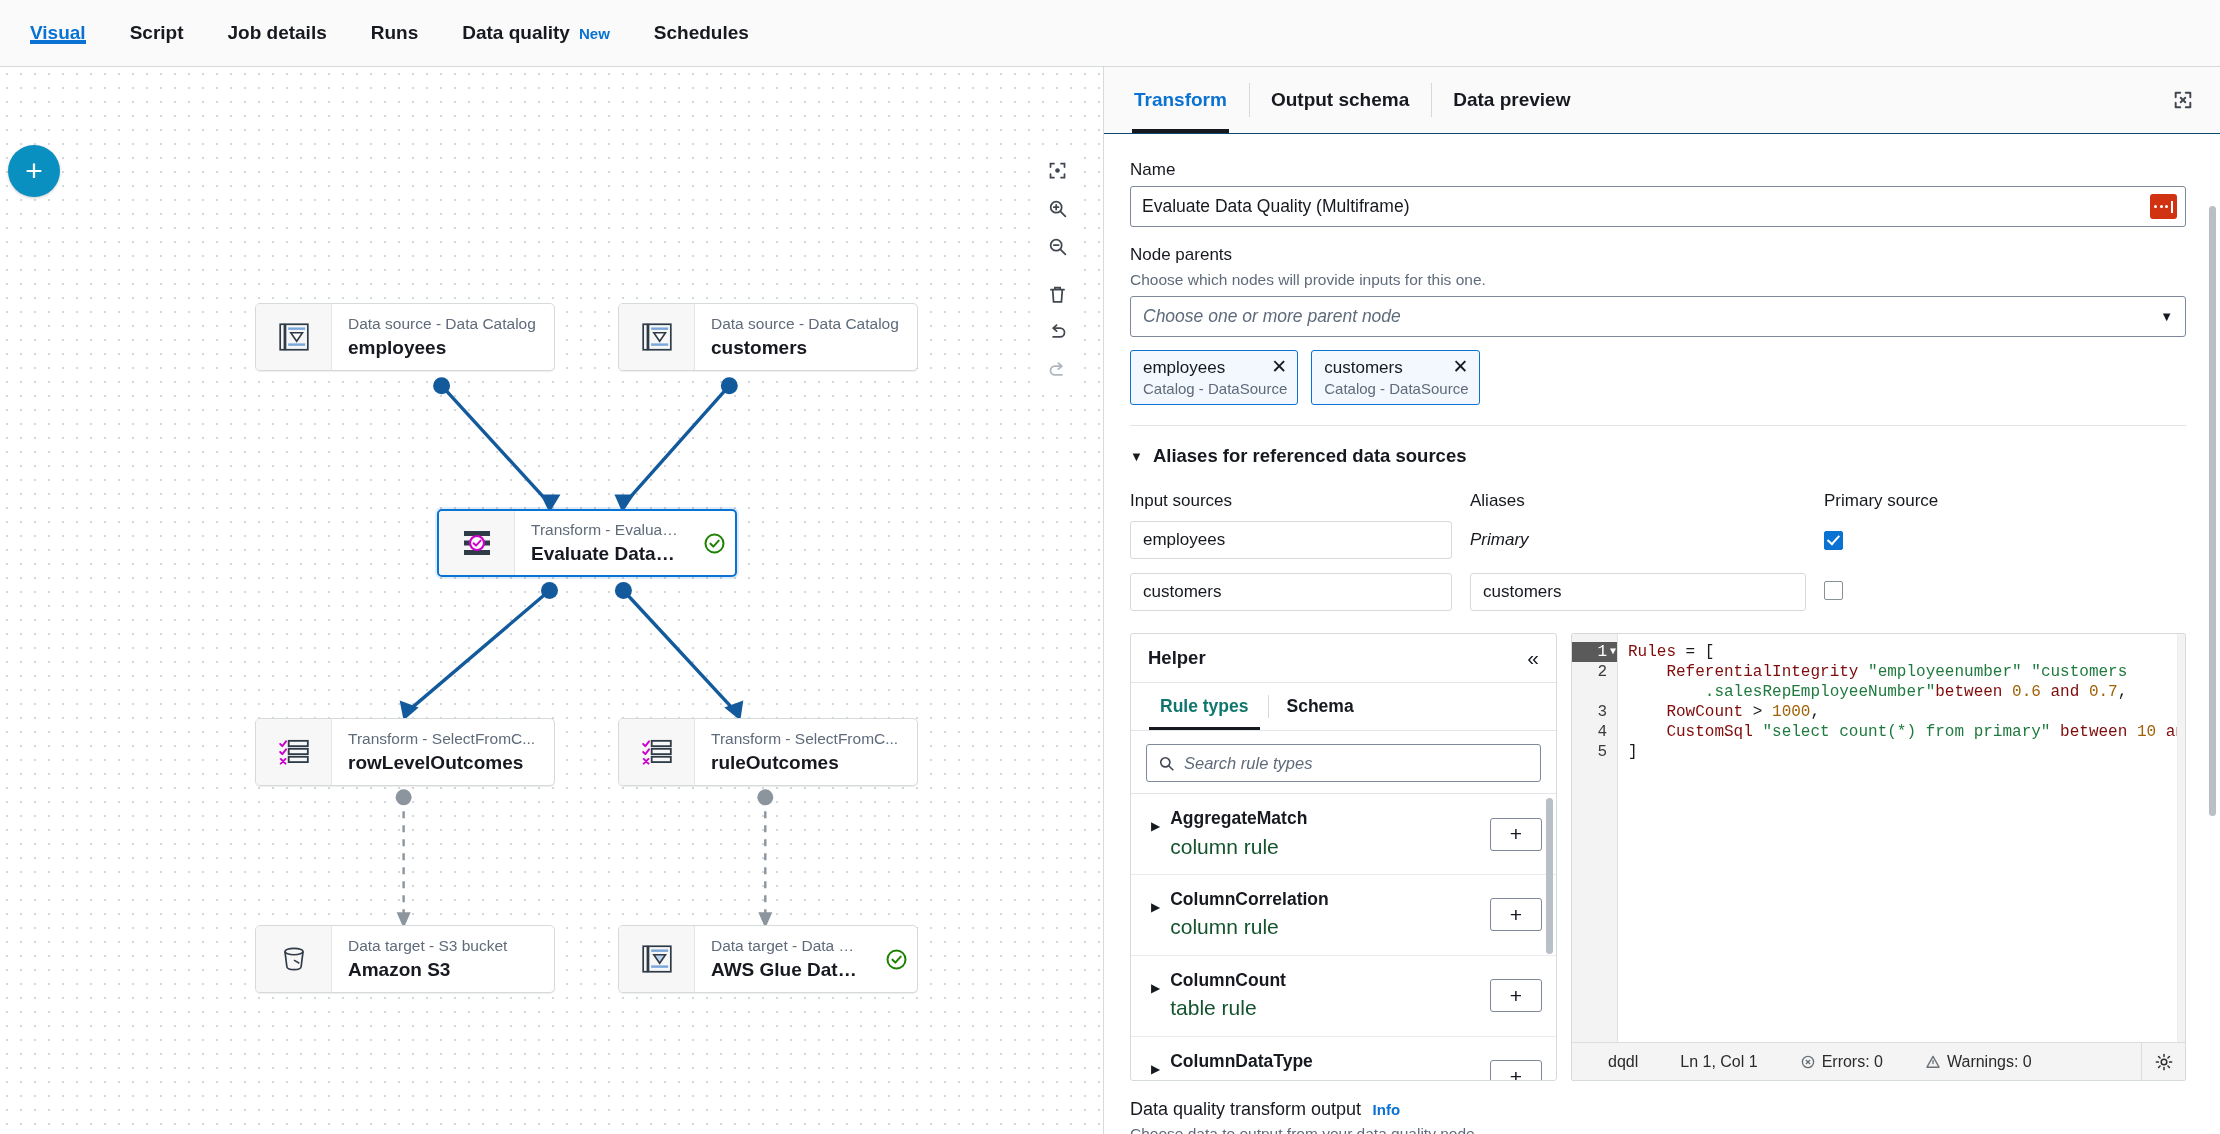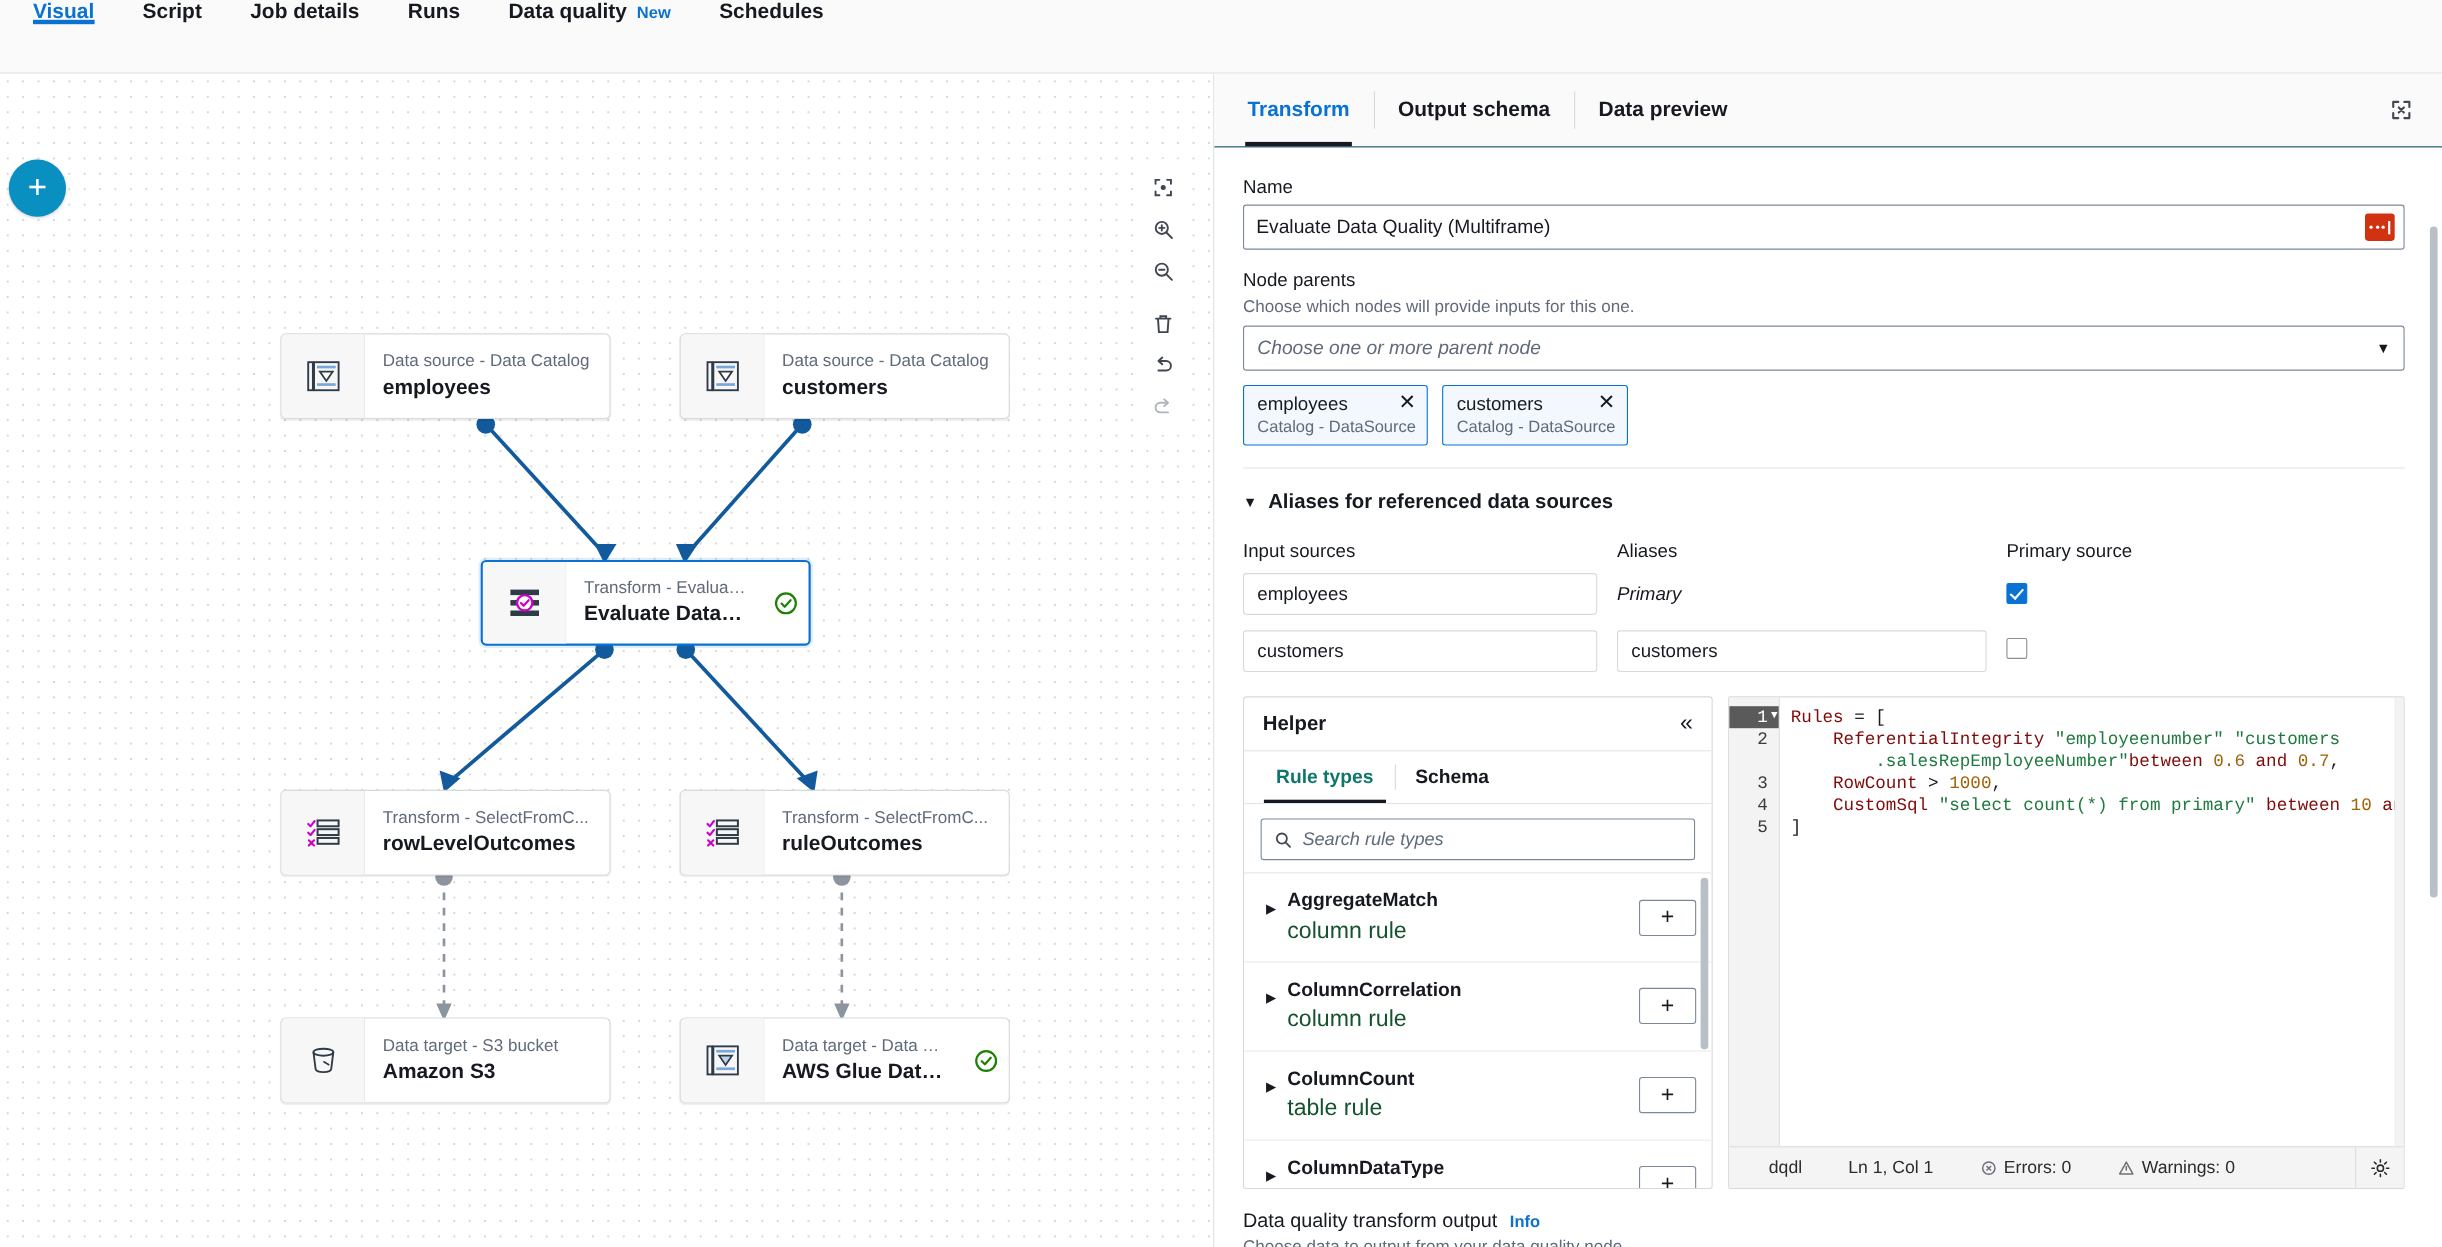--- a/index.html
+++ b/index.html
@@ -10,21 +10,21 @@
     overflow: hidden;
     color: #16191f;
   }
   .app { width: 2220px; height: 1134px; display: flex; flex-direction: column; position: relative; }
 
   
   .topbar {
     height: 67px; flex: 0 0 67px;
     background: #fafafa;
     border-bottom: 1px solid #d5dbdb;
-    display: flex; align-items: flex-start; padding-left: 8px;
+    display: flex; align-items: center; padding-left: 8px;
   }
   .topbar-tab {
     display: flex; align-items: center; padding: 0 22px;
     font-size: 19px; font-weight: 700; color: #16191f;
     position: relative; cursor: pointer; white-space: nowrap;
   }
   .topbar-tab + .topbar-tab::before {
     content: ""; position: absolute; left: 0; top: 16px; bottom: 16px;
     width: 1px; background: #d5dbdb;
   }
@@ -66,21 +66,21 @@
   .tool-btn {
     width: 38px; height: 38px; display: flex; align-items: center;
     justify-content: center; cursor: pointer; color: #414750;
   }
   .tool-btn.disabled { color: #aeb5bd; cursor: default; }
   .tool-btn svg { width: 21px; height: 21px; }
   .tool-gap { height: 10px; }
 
   
   .node {
-    position: absolute; height: 78px; display: flex;
+    position: absolute; height: 68px; display: flex;
     background: #fff; border: 1px solid #d5dbdb; border-radius: 5px;
     box-shadow: 0 1px 1px rgba(0,0,0,.07);
     overflow: visible; z-index: 5; cursor: pointer;
   }
   .node.selected {
     border: 2px solid #0972d3; box-shadow: 0 0 0 2px rgba(9,114,211,.12);
   }
   .node-icon {
     width: 76px; flex: 0 0 76px; background: #f7f7f8;
     border-right: 1px solid #e3e5e8; border-radius: 4px 0 0 4px;

